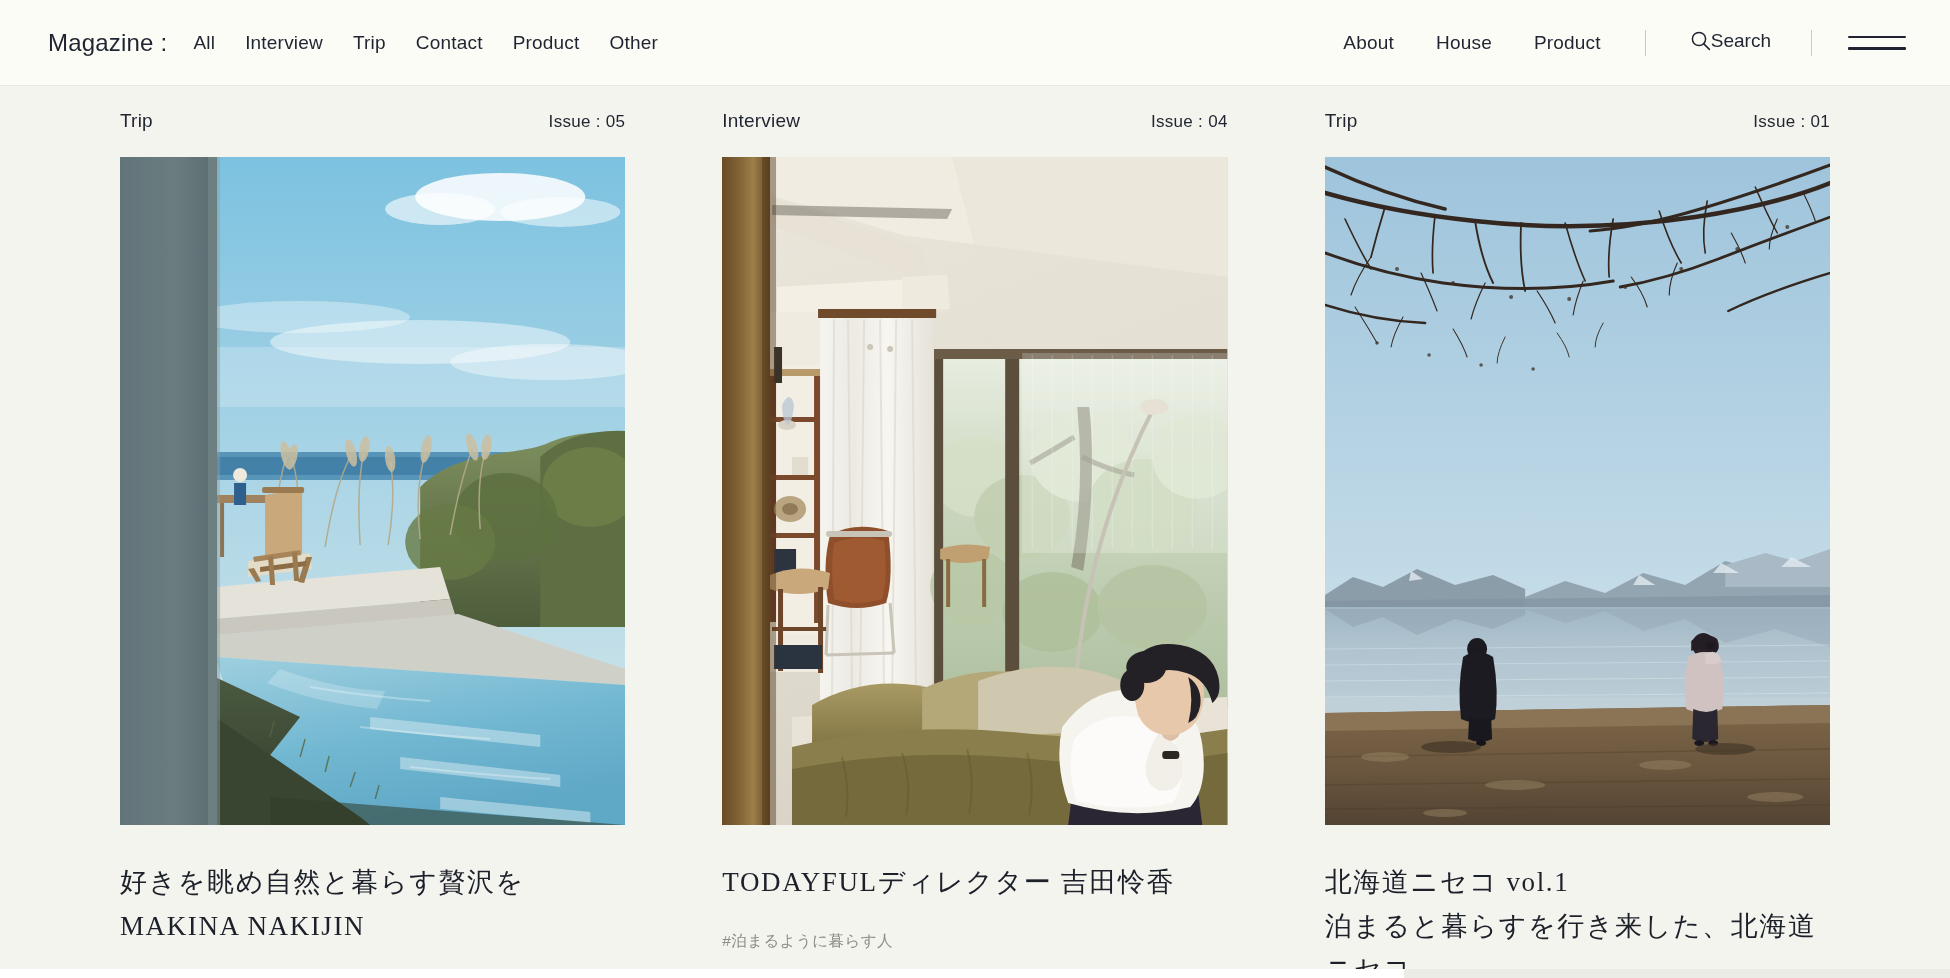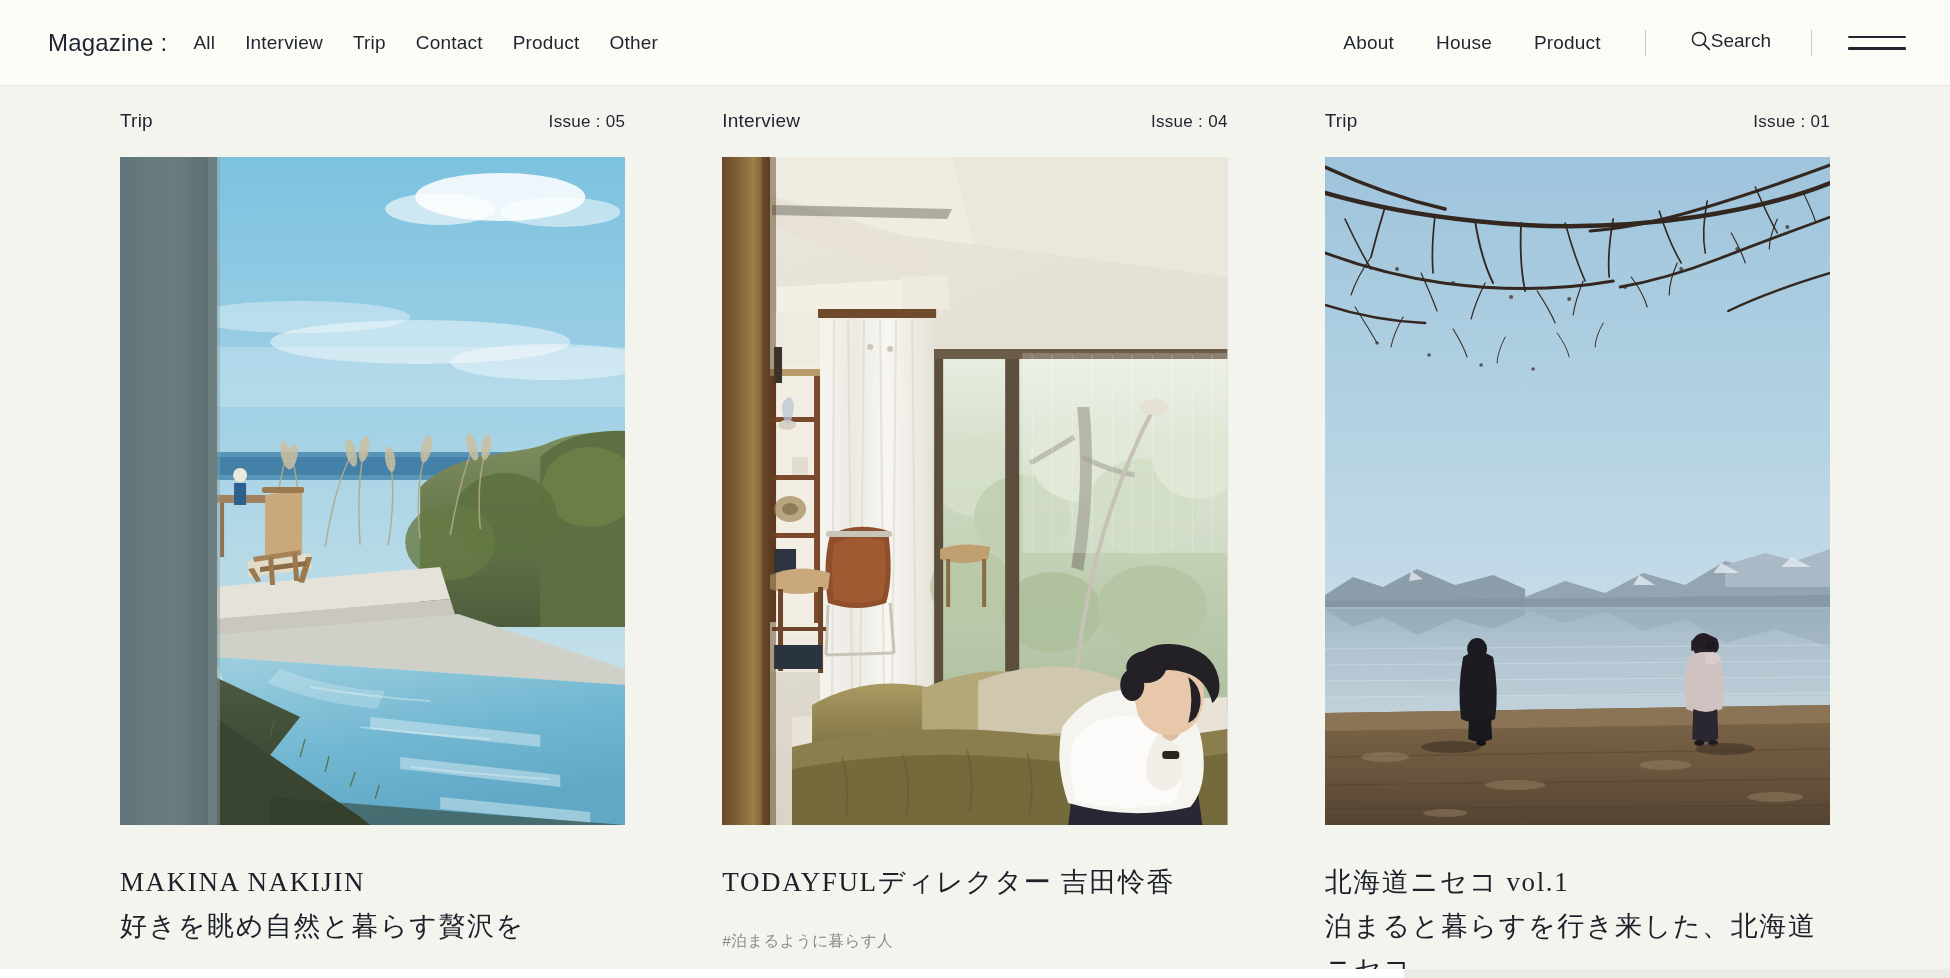--- a/index.html
+++ b/index.html
@@ -288,22 +288,22 @@
           <path d="M150 580 l4 -16"></path>
         </g>
 
         <rect x="0" y="0" width="97" height="668" fill="url(#pillar1)"></rect>
         <rect x="88" y="0" width="12" height="668" fill="#8fa0a0" opacity="0.45"></rect>
         <rect x="0" y="0" width="97" height="668" fill="#48565a" opacity="0.14"></rect>
       </svg>
     </div>
 
     <div class="card-title">
+      <span class="ln">好きを眺め自然と暮らす贅沢を</span>
       <span class="ln">MAKINA NAKIJIN</span>
-      <span class="ln">好きを眺め自然と暮らす贅沢を</span>
     </div>
 
     <div class="tags">
       <span class="tag">#宿から紐解く暮らしのヒント</span>
       <span class="tag">#沖縄</span>
     </div>
   </div>
 
   <div class="card">
     <div class="card-meta">

